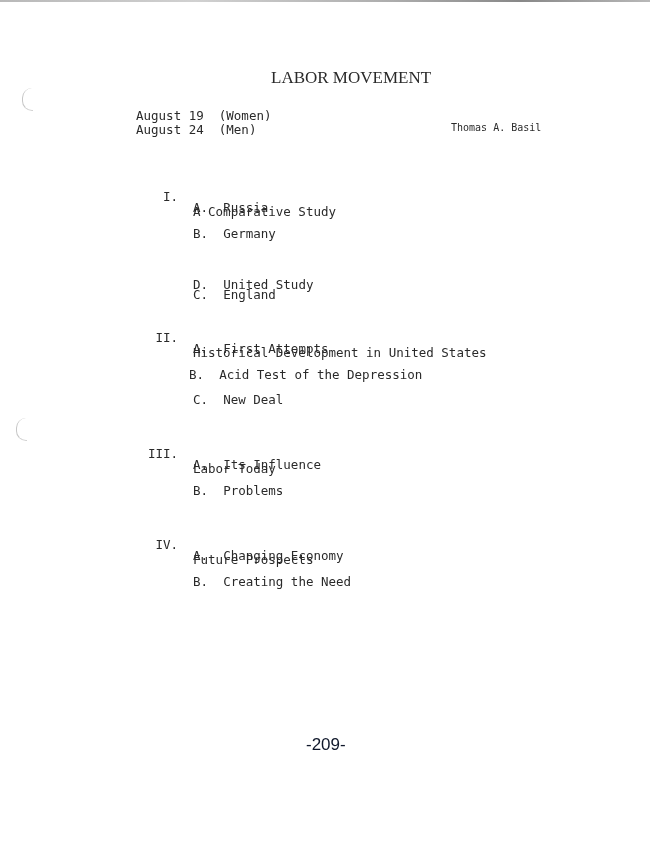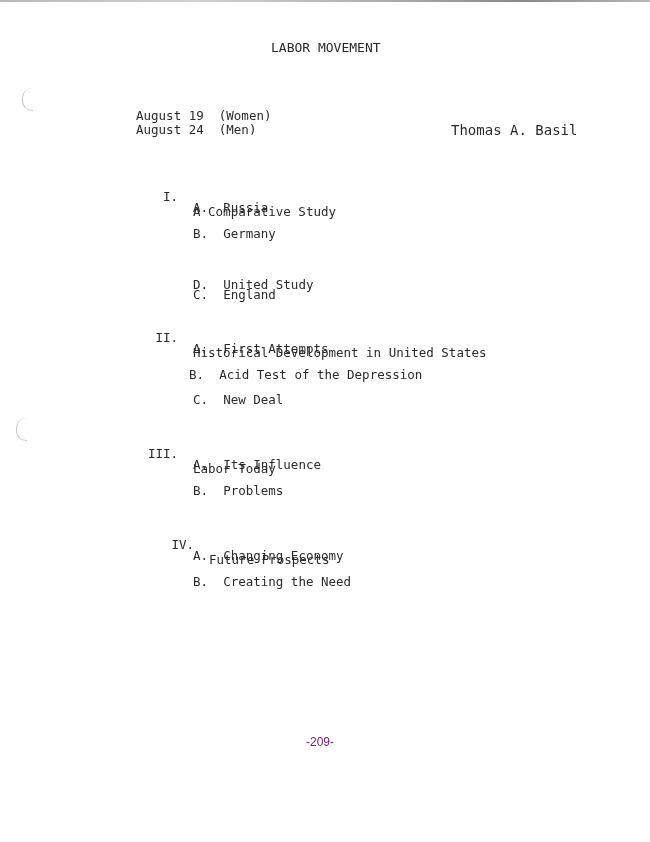--- a/index.html
+++ b/index.html
@@ -26,53 +26,54 @@
       position: absolute;
       width: 10px; height: 22px;
       border-left: 1px solid #b8b8b8;
       border-bottom: 1px solid #c8c8c8;
       border-radius: 10px 0 0 10px;
       opacity: 0.8;
     }
     .title-inner {
       position: absolute;
       left: 271px;
-      top: 40px;
-      font-size: 13px;
+      top: 68px;
+      font-size: 17px;
+      font-family: Liberation Serif, serif;
     }
     .dates {
       position: absolute;
       left: 136px;
       top: 109px;
       font-size: 12.5px;
       line-height: 14px;
     }
     .date-row { white-space: pre; }
     .author {
       position: absolute;
       left: 451px;
       top: 122px;
-      font-size: 14px;
+      font-size: 10px;
     }
     .outline-item {
       position: absolute;
       font-size: 12.5px;
       white-space: pre;
     }
     .num {
       position: absolute;
       text-align: right;
     }
     .page-number {
       position: absolute;
       top: 735px;
       left: 306px;
       font-family: "Liberation Sans", "DejaVu Sans", sans-serif;
-      font-size: 12px;
-      color: #701a75;
+      font-size: 17px;
+      color: #0f172a;
     }
   </style>
 </head>
 <body>
 
 <div class="top-edge"></div>
 <div class="mark" style="left:22px; top:88px;"></div>
 <div class="mark" style="left:16px; top:418px;"></div>
 
 <div class="title-inner">LABOR MOVEMENT</div>
@@ -101,20 +102,20 @@
 <div class="outline-item" style="top:367px; left:189px;"><span>B.</span>  <span>Acid Test of the Depression</span></div>
 <div class="outline-item" style="top:392px; left:193px;"><span>C.</span>  <span>New Deal</span></div>
 
 <div class="outline-item" style="top:431px; left:0;">
   <span class="num" style="left:140px; width:38px;">III.</span>
   <span style="position:absolute; left:193px;">Labor Today</span>
 </div>
 <div class="outline-item" style="top:457px; left:193px;"><span>A.</span>  <span>Its Influence</span></div>
 <div class="outline-item" style="top:483px; left:193px;text-align:right;"><span>B.</span>  <span>Problems</span></div>
 
-<div class="outline-item" style="top:522px; left:16px;">
+<div class="outline-item" style="top:522px; left:0;">
   <span class="num" style="left:140px; width:38px;">IV.</span>
   <span style="position:absolute; left:193px;">Future Prospects</span>
 </div>
 <div class="outline-item" style="top:548px; left:193px;"><span>A.</span>  <span>Changing Economy</span></div>
 <div class="outline-item" style="top:574px; left:193px;"><span>B.</span>  <span>Creating the Need</span></div>
 
 <div class="page-number">-209-</div>
 
 </body></html>

